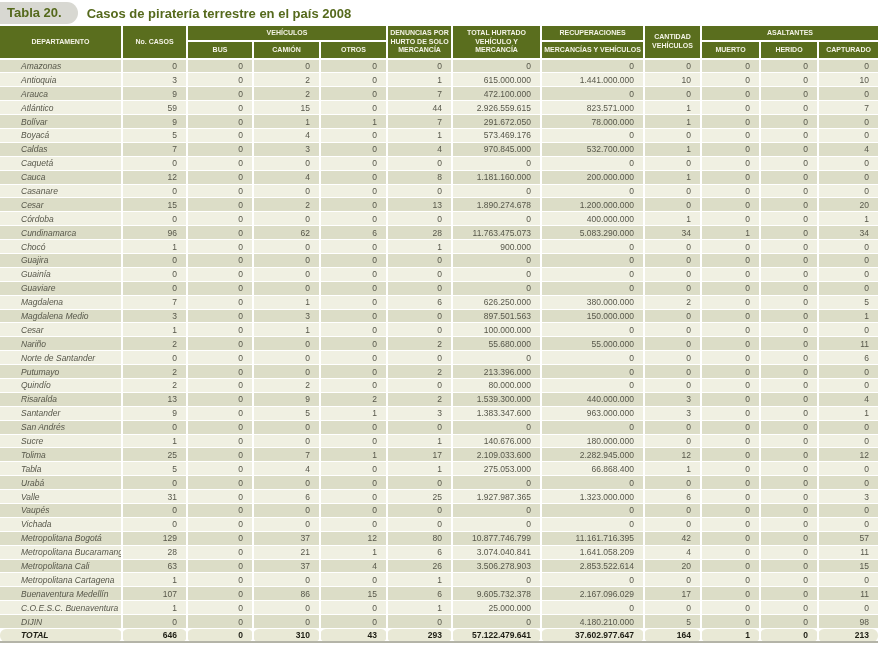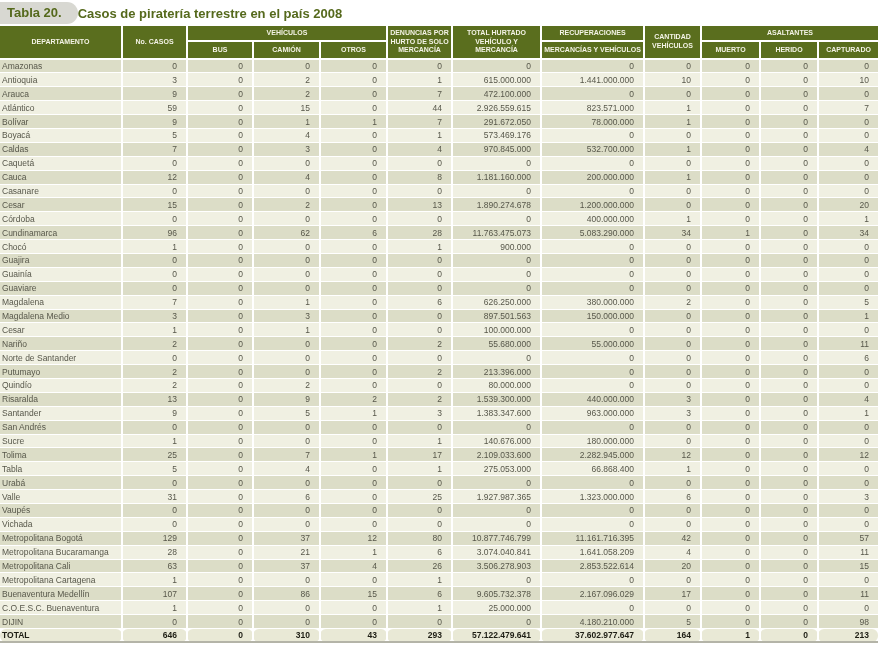--- a/index.html
+++ b/index.html
@@ -21,20 +21,21 @@
     font-weight: bold;
     font-size: 13px;
     padding: 3px 16px 4px 7px;
     border-radius: 0 12px 12px 0;
     white-space: nowrap;
   }
   .title-text {
     color: #55691c;
     font-weight: bold;
     font-size: 13px;
+    margin-left: 9px;
     white-space: nowrap;
   }
   table.piracy {
     border-collapse: collapse;
     table-layout: fixed;
     width: 878px;
   }
   table.piracy th {
     background: #5a6e1e;
     color: #f4f3e6;
@@ -55,21 +56,21 @@
     color: #57574a;
     height: 13.9px;
     border-right: 2px solid #ffffff;
     border-bottom: 1px solid #ffffff;
     padding: 0;
     white-space: nowrap;
     overflow: hidden;
     vertical-align: middle;
   }
   table.piracy td:last-child { border-right: none; }
-  table.piracy td.dept { text-align: left; padding-left: 2px; }
+  table.piracy td.dept { text-align: left; padding-left: 21px; font-style: italic; }
   table.piracy td.num  { text-align: right; padding-right: 9px; }
   tr.odd  td { background: #dcddc7; }
   tr.even td { background: #f0f0e2; }
   tr.total td {
     background: #e9e9d6;
     color: #1e1e14;
     font-weight: bold;
     border-top: 1px solid #82826e;
     border-bottom: 2px solid #b4b4a8;
     border-radius: 6px;

